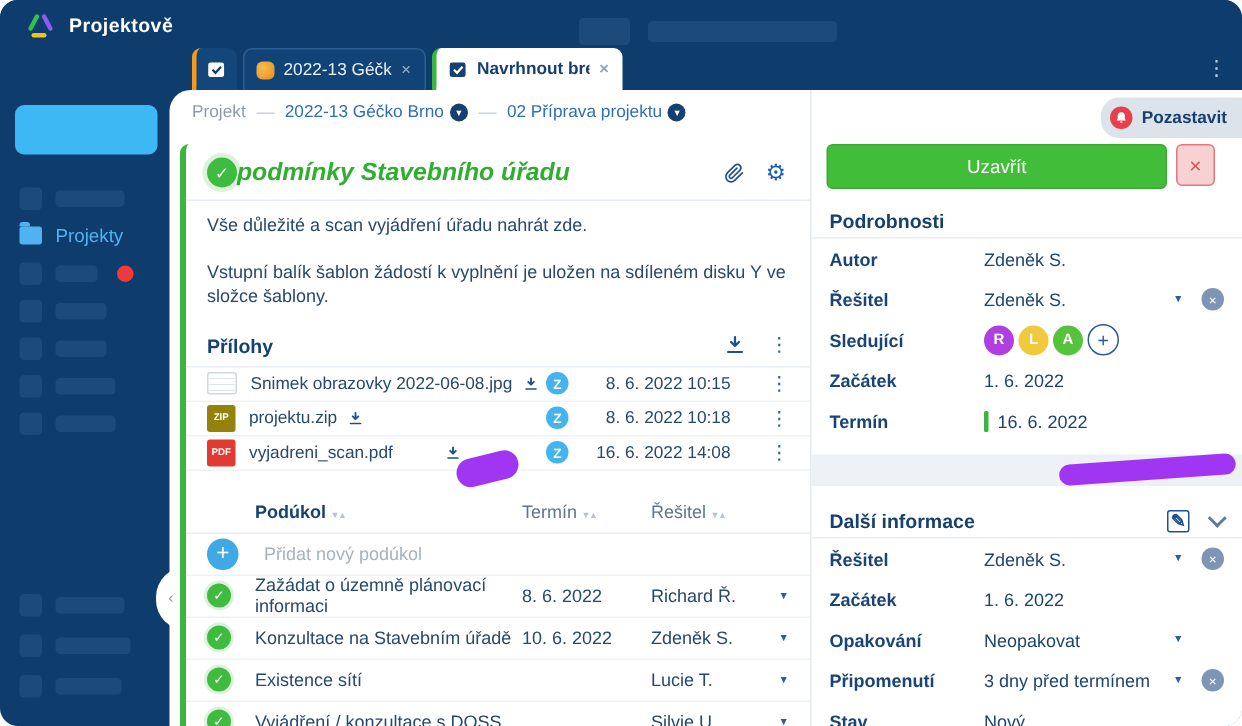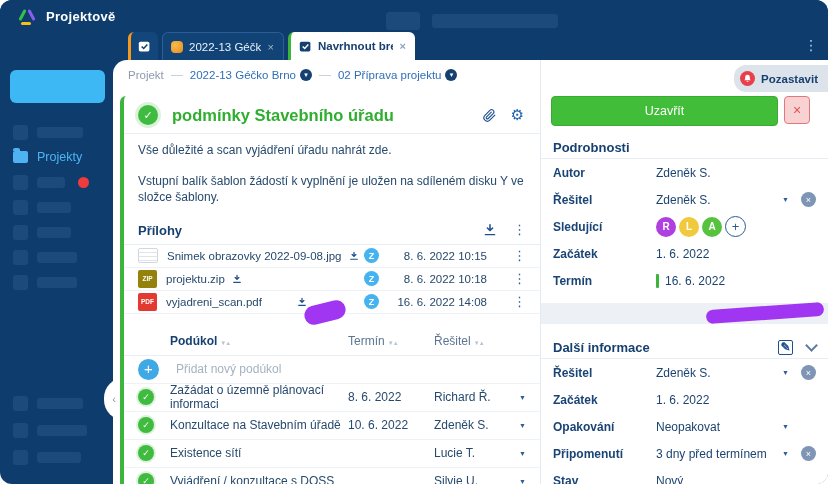--- a/index.html
+++ b/index.html
@@ -49,21 +49,21 @@
   .crumb-link{color:#2f6fb5;cursor:pointer;display:flex;align-items:center;gap:4px;}
   .crumb-chip{width:12px;height:12px;border-radius:50%;background:#16406f;color:#fff;font-size:7px;
               display:inline-flex;align-items:center;justify-content:center;}
   
   .card{position:absolute;left:7px;top:36px;width:420px;bottom:0;background:#fff;
         border-left:4px solid #3cb53c;border-radius:6px 6px 0 0;box-sizing:border-box;}
   .card-head{display:flex;align-items:center;padding:9px 14px 8px 14px;border-bottom:1px solid #e8eef4;}
   .chk{border-radius:50%;background:#3fbb3f;color:#fff;display:inline-flex;align-items:center;justify-content:center;flex:0 0 auto;}
   .chk-big{width:20px;height:20px;font-size:11px;box-shadow:0 0 0 3px #dcf2dc;}
   .chk-sm{width:16px;height:16px;font-size:9px;box-shadow:0 0 0 2px #dcf2dc;}
-  .task-title{flex:1;margin-left:14px;color:#2fae2f;font-size:16.5px;font-weight:bold;}
+  .task-title{flex:1;color:#2fae2f;font-size:16.5px;font-weight:bold;font-style:italic;}
   .head-ico{display:flex;align-items:center;gap:14px;margin-right:2px;}
   .gear{color:#1f63b0;font-size:15px;cursor:pointer;}
   .desc{padding:8px 14px 0 14px;color:#27496d;font-size:12px;line-height:1.35;}
   .desc + .desc{padding-top:15px;}
   .att-head{display:flex;align-items:center;padding:17px 14px 6px 14px;border-bottom:1px solid #e8eef4;}
   .att-title{flex:1;color:#16406f;font-size:13px;font-weight:bold;}
   .dots{color:#2a5b96;font-size:13px;cursor:pointer;line-height:12px;}
   .att-row{display:flex;align-items:center;height:22px;padding:0 14px;border-bottom:1px solid #eef2f6;font-size:11.5px;color:#27496d;}
   .att-name{margin-left:9px;flex:1;display:flex;align-items:center;gap:7px;white-space:nowrap;overflow:hidden;}
   .thumb{width:20px;height:15px;background:#fff;border:1px solid #cfd8e0;border-radius:2px;box-sizing:border-box;
@@ -258,21 +258,21 @@
               <path d="M12 3v10m0 0l-4.5-4.5M12 13l4.5-4.5" stroke="#1d4f91" stroke-width="2.6" fill="none" stroke-linecap="round"></path>
               <path d="M4 20h16" stroke="#1d4f91" stroke-width="2.2" stroke-linecap="round"></path>
             </svg>
         </span>
         <span class="dots">⋮</span>
       </div>
 
       <div class="att-row">
         <span class="thumb"></span>
         <span class="att-name">
-          <span>Snimek obrazovky 2022-09-08.jpg</span>
+          <span>Snimek obrazovky 2022-06-08.jpg</span>
           <span>
               <svg width="10" height="10" viewBox="0 0 24 24">
                 <path d="M12 3v10m0 0l-4.5-4.5M12 13l4.5-4.5" stroke="#1d4f91" stroke-width="3" fill="none" stroke-linecap="round"></path>
                 <path d="M4 20h16" stroke="#1d4f91" stroke-width="2.6" stroke-linecap="round"></path>
               </svg>
             </span>
         </span>
         <span class="zav">Z</span>
         <span class="att-date">8. 6. 2022 10:15</span>
         <span class="dots">⋮</span>

